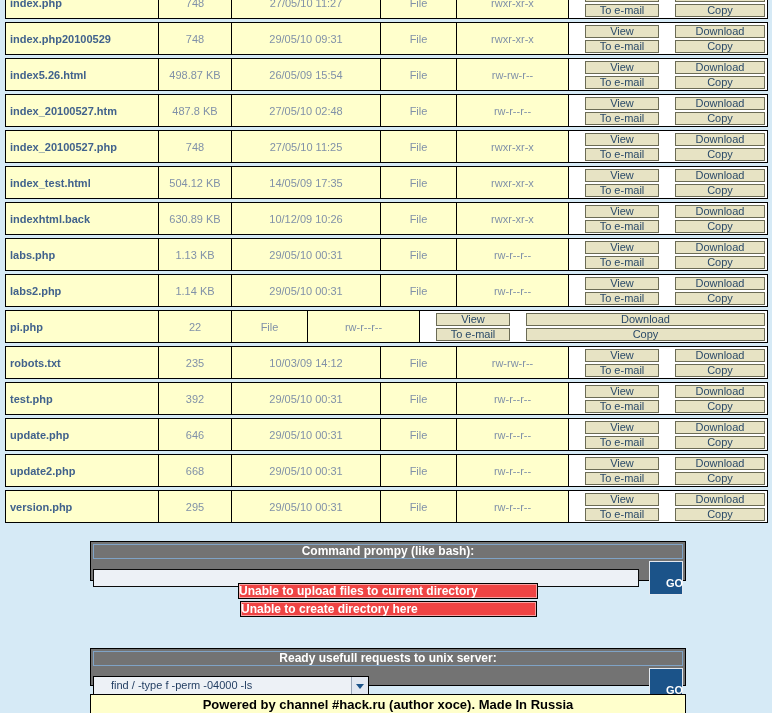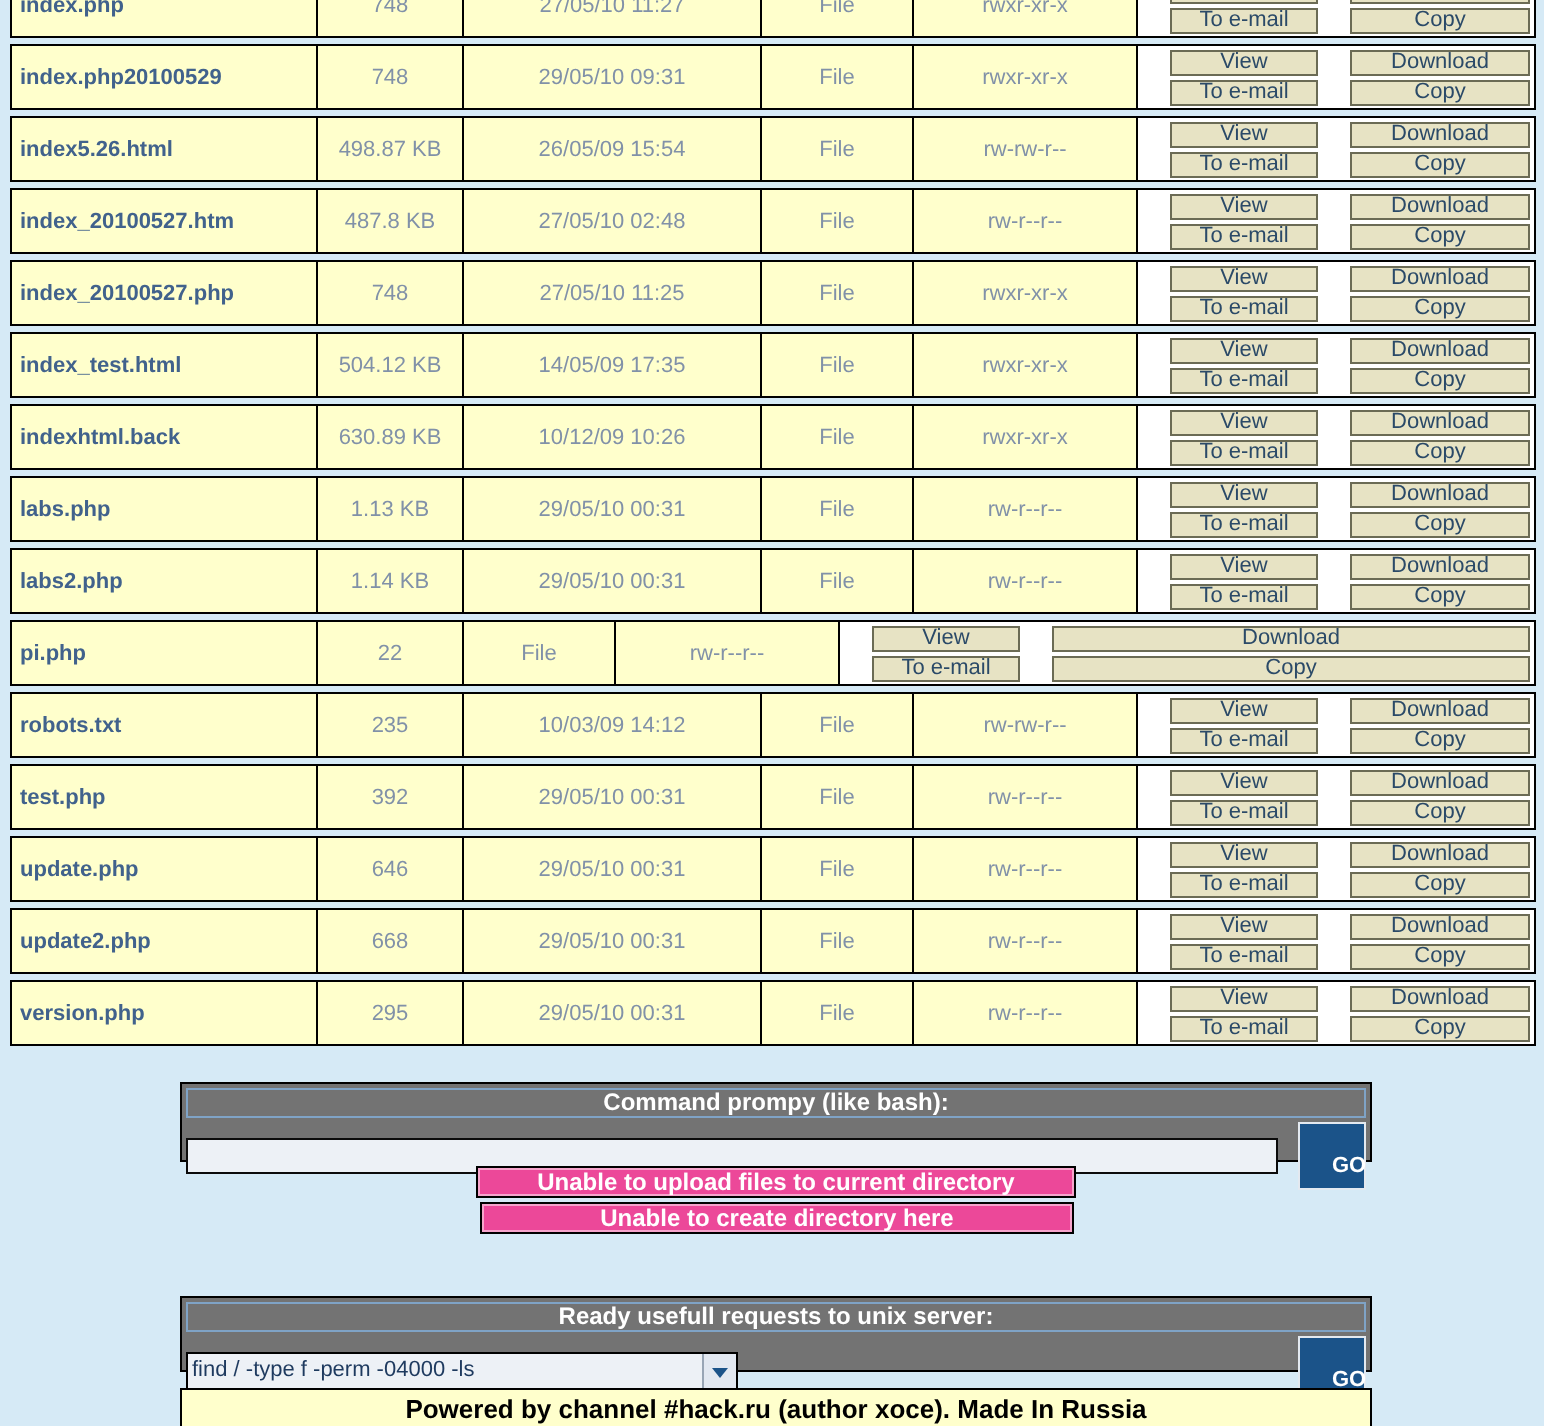--- a/index.html
+++ b/index.html
@@ -48,36 +48,36 @@
     flex:1; height:16px; background:#EDF1F6; border:1px solid #0B0B0B;
     font-size:11px; font-family:inherit; padding:0 2px;
   }
   .go-btn {
     width:26px; height:17px; margin-left:10px; flex:0 0 auto;
     background:#1B5389; color:#FFFFFF; font-weight:bold; font-size:11px;
     border:1px solid #E3E9F0; font-family:inherit; line-height:1; padding:16px; cursor:pointer;
   }
 
   .notice {
-    position:absolute; background:#ec4899; border:1px solid #000; box-sizing:border-box;
+    position:absolute; background:#ef4444; border:1px solid #000; box-sizing:border-box;
     box-shadow:inset 0 0 0 1px rgba(255,255,255,.5);
-    color:#FFFFFF; font-weight:bold; font-size:12px; text-align:center;
+    color:#FFFFFF; font-weight:bold; font-size:12px; 
     line-height:14px; overflow:hidden;
   }
   #notice-upload { left:238px; top:583px; width:300px; height:16px; }
   #notice-mkdir  { left:240px; top:601px; width:297px; height:16px; }
 
   #req-box { left:90px; top:620px; width:596px; height:38px;margin-top:28px; }
   .select {
     display:flex; width:276px; height:19px; box-sizing:border-box;
     background:#EDF1F6; border:1px solid #000; cursor:pointer;
   }
   .select-text {
     flex:1; font-size:11px; color:#1E3A5F; line-height:17px;
-    padding-left:2px; white-space:nowrap; overflow:hidden;
+    padding-left:17px; white-space:nowrap; overflow:hidden;
   }
   .select-arrow {
     width:16px; border-left:1px solid #98A5B5; background:#E2E8F1;
     display:flex; align-items:flex-start; justify-content:center;
   }
   .select-arrow::after { content:""; border:4px solid transparent; border-top:5px solid #1B5389; margin-top:7px; }
   .req-go { margin-left:auto; }
 
   #footer-box {
     position:absolute; left:90px; top:694px; width:596px; height:22px;

